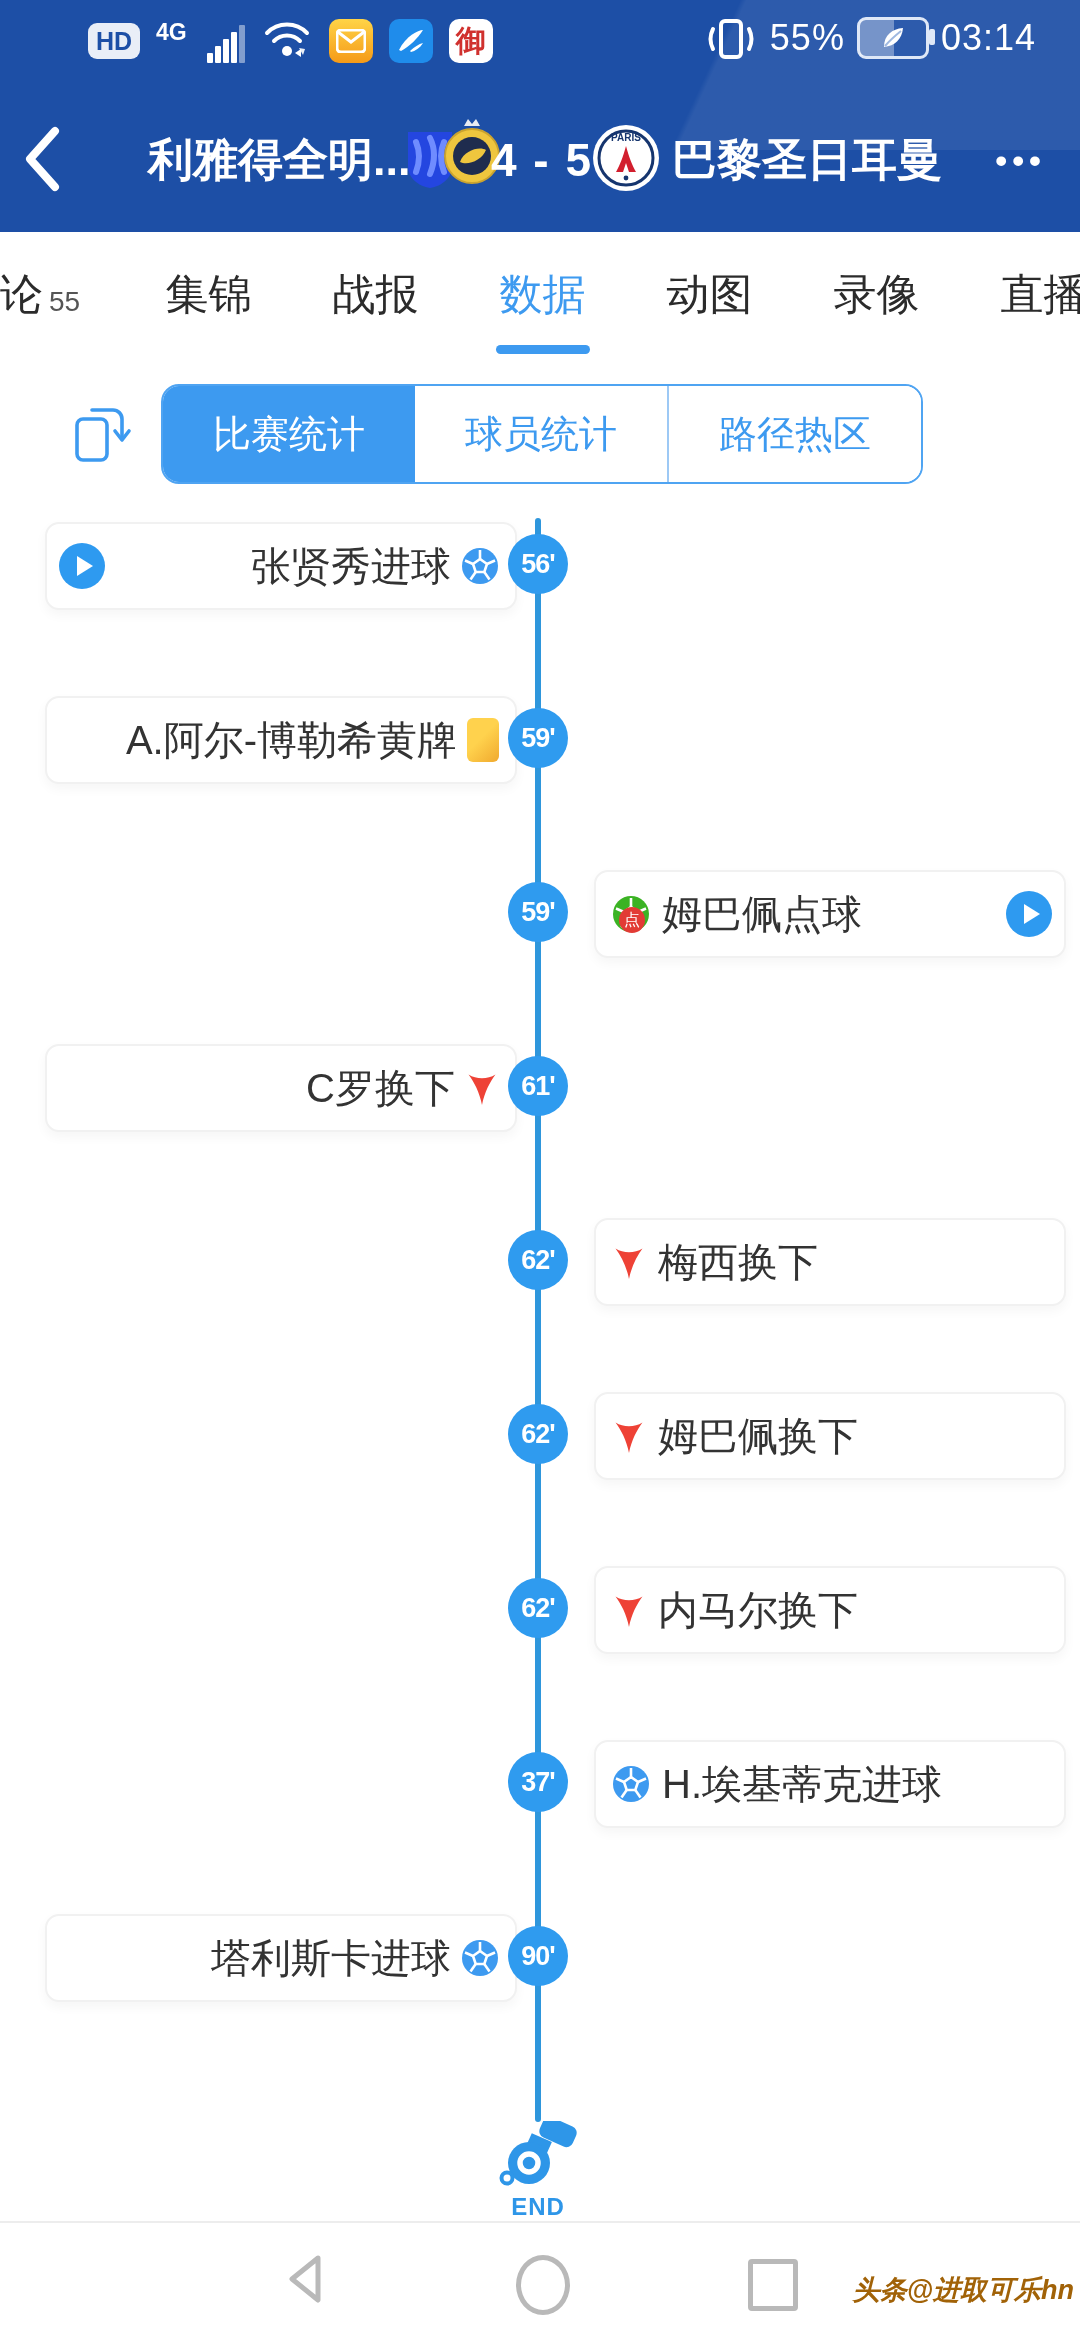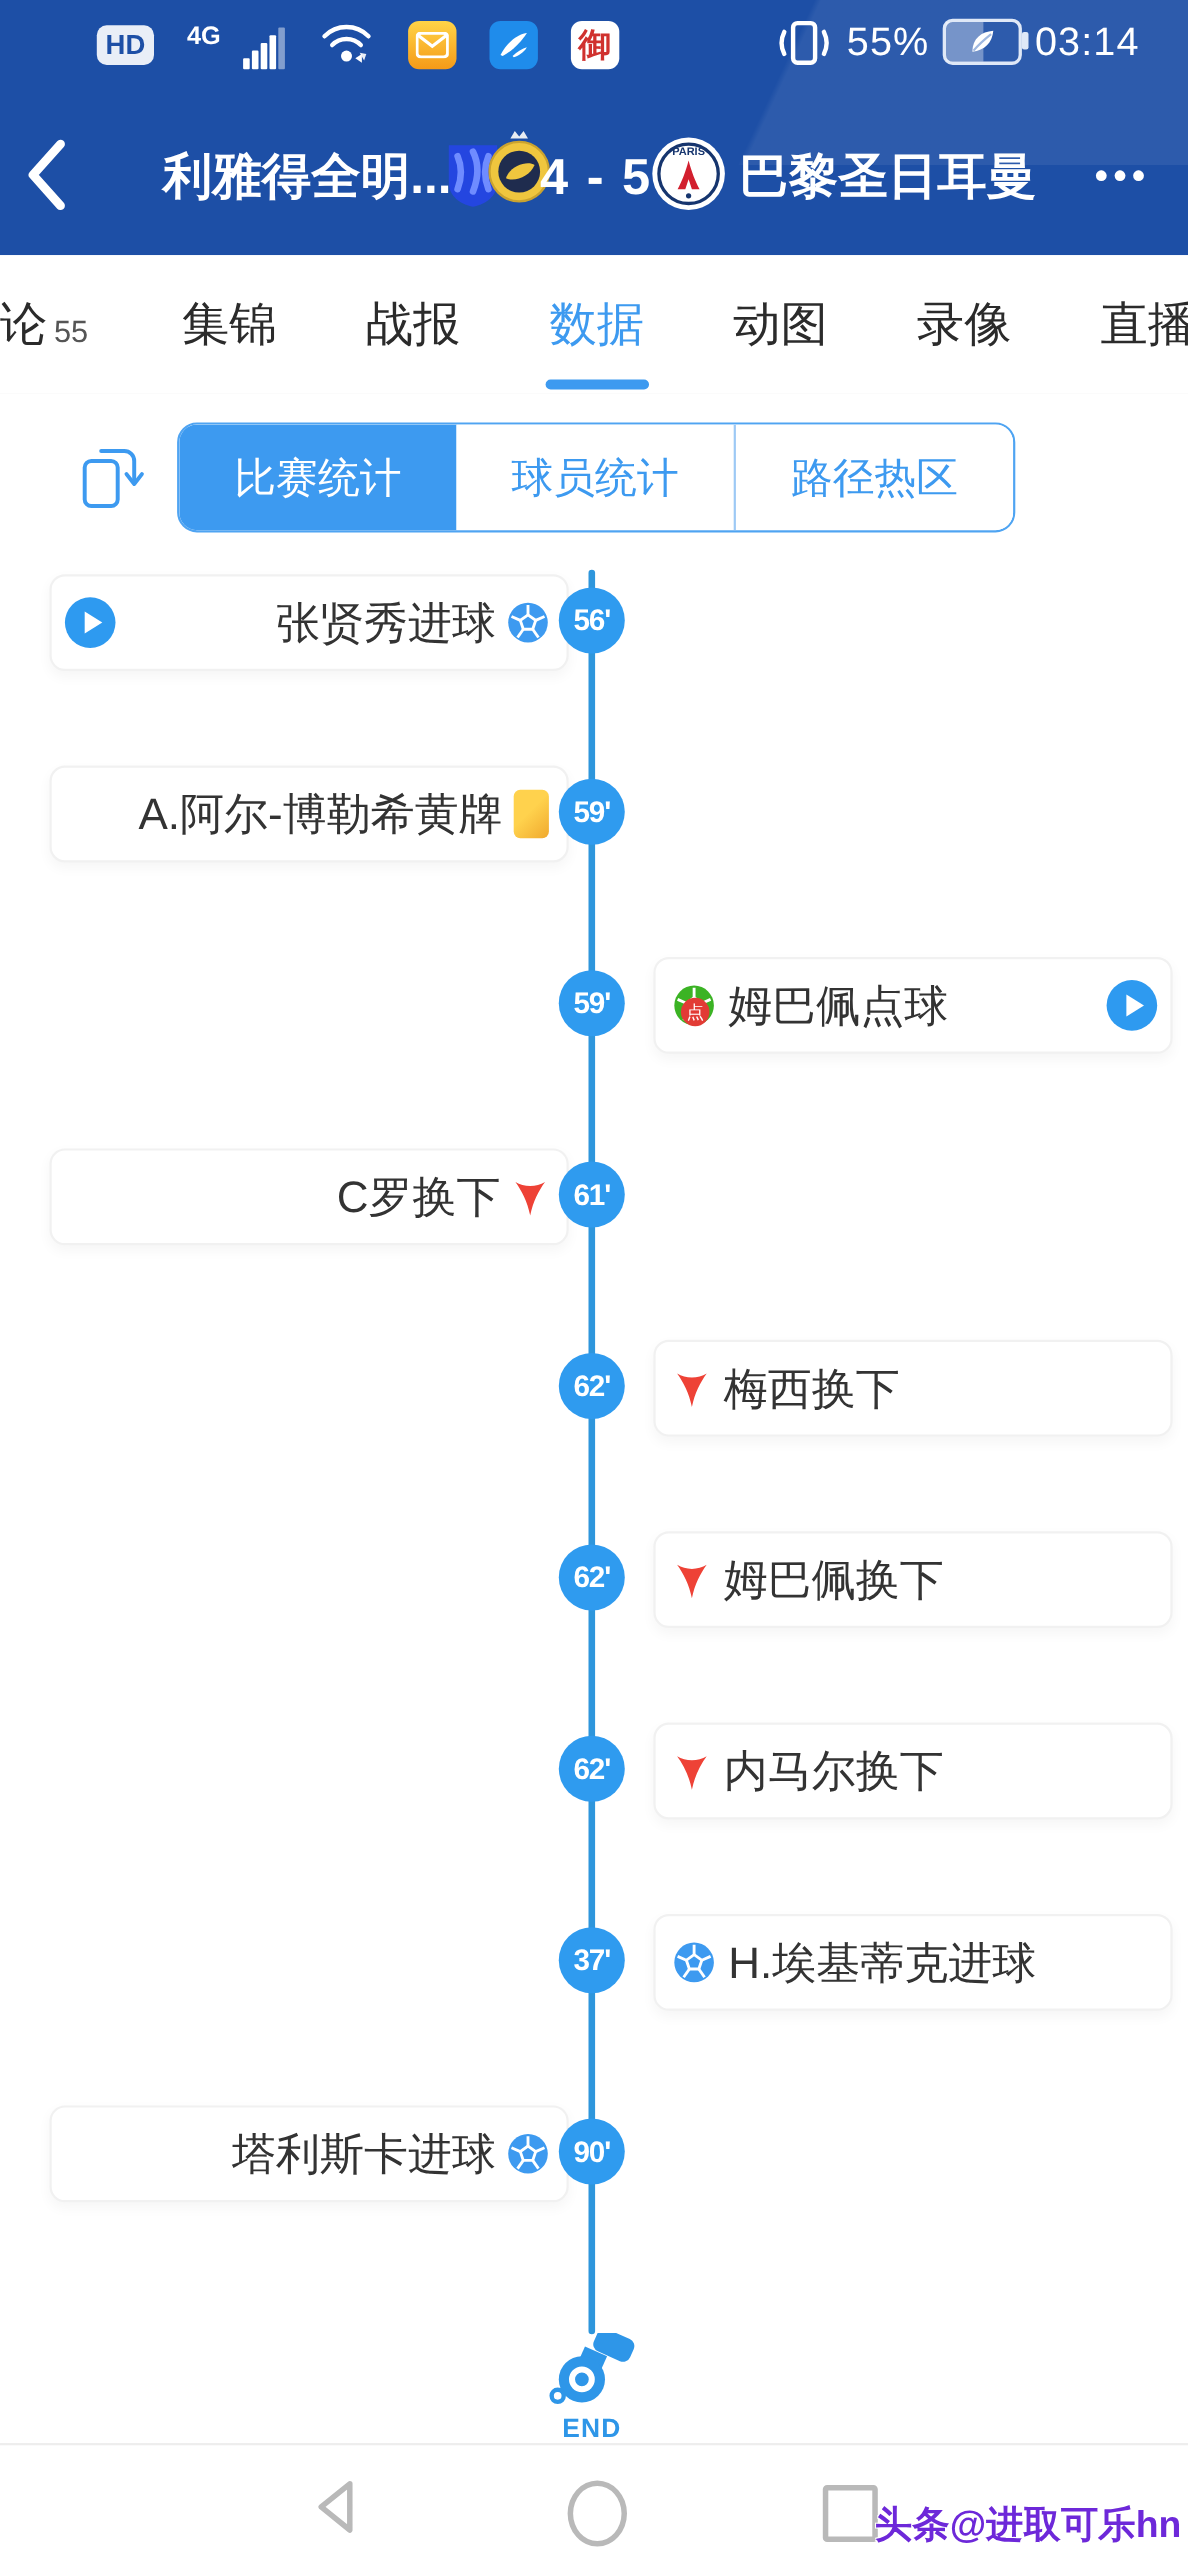--- a/index.html
+++ b/index.html
@@ -4,21 +4,21 @@
 <style>
   html,body{margin:0;padding:0;background:#222;}
   #screen{position:relative;width:1080px;height:2340px;background:#ffffff;overflow:hidden;
     font-family:"Liberation Sans","DejaVu Sans",sans-serif;}
   
   .topbar{position:absolute;left:0;top:0;width:1080px;height:232px;background:#1d4fa6;}
   .topbar .glare{position:absolute;right:0;top:0;width:560px;height:150px;
     background:linear-gradient(115deg,rgba(255,255,255,0) 35%,rgba(255,255,255,0.07) 36%);}
   
   .statusbar{position:absolute;left:0;top:8px;width:1080px;height:66px;display:flex;align-items:center;}
-  .sb-left{position:absolute;left:88px;display:flex;align-items:center;gap:30px;}
+  .sb-left{position:absolute;left:88px;display:flex;align-items:center;gap:16px;}
   .sb-right{position:absolute;right:44px;display:flex;align-items:flex-start;gap:12px;}
   .hd-badge{width:52px;height:36px;background:#e9eef7;border-radius:9px;color:#1d4fa6;
     font-weight:bold;font-size:25px;display:flex;align-items:center;justify-content:center;}
   .netwrap{display:flex;align-items:flex-end;gap:2px;height:44px;}
   .net-label{color:#fff;font-size:23px;font-weight:bold;align-self:flex-start;margin-right:18px;}
   .bar{width:6px;background:#fff;border-radius:1px;}
   .bar:nth-child(2){height:10px}.bar:nth-child(3){height:17px}.bar:nth-child(4){height:24px}
   .bar:nth-child(5){height:31px}.bar.dim{height:38px;opacity:.45}
   .appicon{width:44px;height:44px;border-radius:10px;display:flex;align-items:center;justify-content:center;}
   .appicon.mail{background:linear-gradient(180deg,#ffd447,#f59a18);}
@@ -86,22 +86,22 @@
   .end-marker{position:absolute;left:488px;top:1613px;width:100px;text-align:center;}
   .end-label{color:#2e96e8;font-size:24px;font-weight:bold;letter-spacing:1px;margin-top:2px;}
   
   .bottomnav{position:absolute;left:0;top:2221px;width:1080px;height:119px;background:#fff;
     border-top:2px solid #ededed;}
   .nav-circle{position:absolute;left:516px;top:32px;width:44px;height:50px;border:5px solid #b9b9b9;
     border-radius:50%;}
   .nav-square{position:absolute;left:748px;top:36px;width:40px;height:42px;border:5px solid #b9b9b9;
     border-radius:4px;}
   .nav-back{position:absolute;left:283px;top:30px;}
-  .watermark{position:absolute;right:6px;top:2272px;font-size:34px;font-weight:bold;color:#6d28d9;
-    text-shadow:1px 1px 0 #fff,-1px -1px 0 #fff,1px -1px 0 #fff,-1px 1px 0 #fff;z-index:5;}
+  .watermark{position:absolute;right:6px;top:2272px;font-size:27px;font-weight:bold;color:#a16207;
+    text-shadow:1px 1px 0 #fff,-1px -1px 0 #fff,1px -1px 0 #fff,-1px 1px 0 #fff;z-index:5;font-style:italic;}
 </style>
 </head>
 <body>
 
 <div id="screen">
 
   <div class="topbar">
     <div class="glare"></div>
 
     <div class="statusbar">

